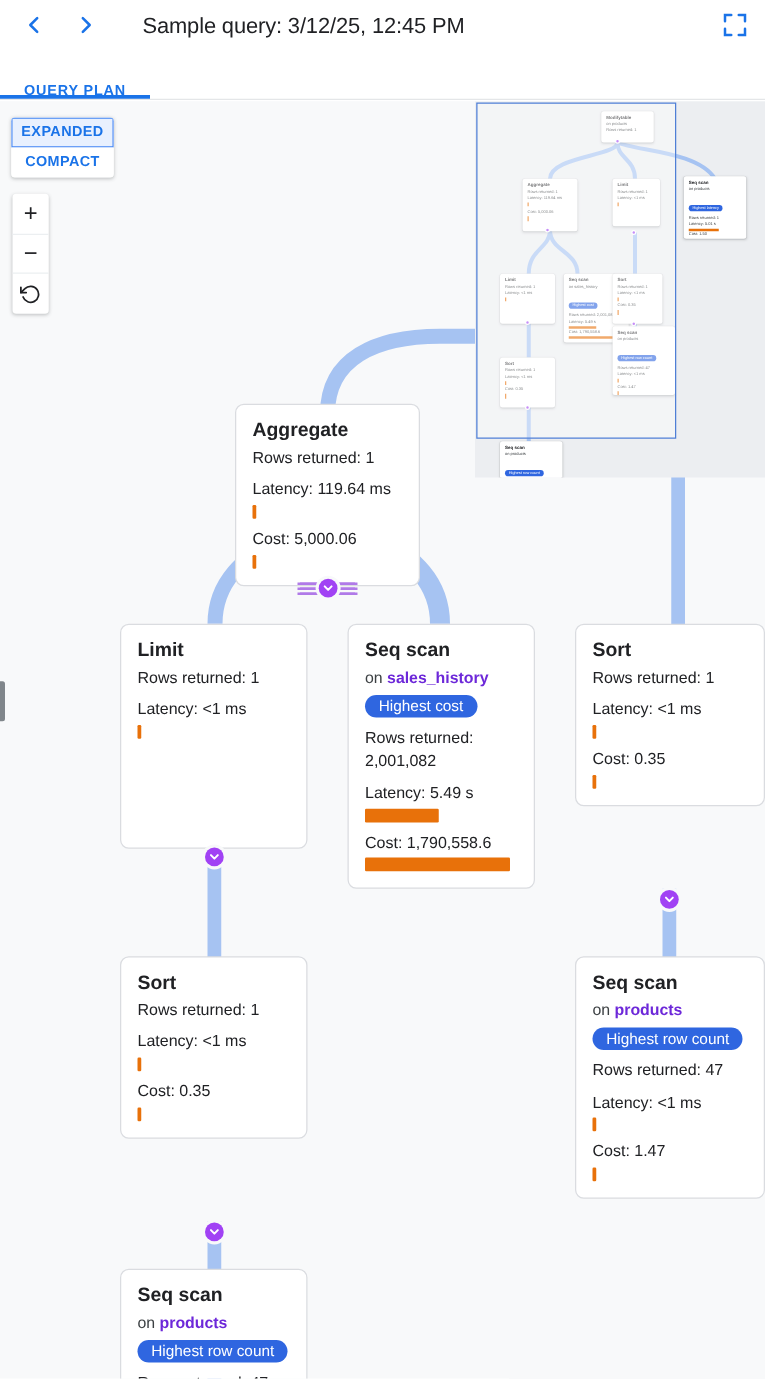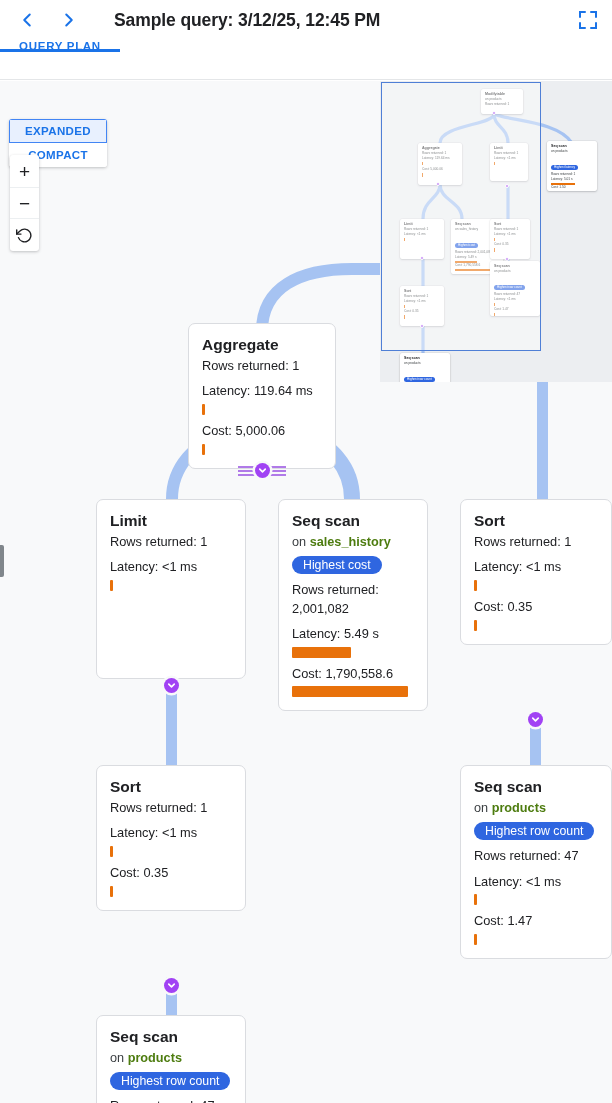--- a/index.html
+++ b/index.html
@@ -7,42 +7,42 @@
     width: 612px; height: 1103px;
     font-family: "Liberation Sans", sans-serif;
     background: #ffffff;
     overflow: hidden;
   }
   #app { position: relative; width: 612px; height: 1103px; }
 
   
   .topbar {
     position: absolute; left: 0; top: 0; width: 612px; height: 40px;
-    background: #ffffff; display: flex; align-items: center; font-weight: bold;
+    background: #ffffff; display: flex; align-items: center;
   }
   .nav-arrow {
     width: 30px; height: 30px; margin-left: 12px;
     display: flex; align-items: center; justify-content: center;
     color: #1a73e8; cursor: pointer;
   }
   .nav-arrow svg { display: block; }
   .topbar-title {
     margin-left: 30px;
     font-size: 17.5px; color: #202124; letter-spacing: -0.1px;
     white-space: nowrap;
   }
   .fullscreen-btn {
     position: absolute; right: 12px; top: 8px;
     width: 24px; height: 24px; color: #1a73e8; cursor: pointer;
   }
 
   
   .tabbar {
     position: absolute; left: 0; top: 40px; width: 612px; height: 40px;
-    background: #ffffff; display: flex; align-items: flex-start;
+    background: #ffffff; display: flex; align-items: flex-end;
     border-bottom: 1px solid #e4e6e8;
   }
   .tab {
     display: flex; align-items: center; justify-content: center;
     font-size: 11.5px; font-weight: bold; letter-spacing: 0.7px;
     color: #5f6368; cursor: pointer; position: relative;
   }
   .tab.t0 { width: 120px; color: #1a73e8; }
   .tab.t1 { width: 120px; }
   .tab.active::after {
@@ -59,24 +59,23 @@
 
   
   .left-handle {
     position: absolute; left: 0; top: 464px; width: 4px; height: 32px;
     background: #80868b; border-radius: 0 2px 2px 0;
   }
 
   
   .mode-switch {
     position: absolute; left: 9px; top: 13px;
-    width: 98px; background: #ffffff;
+    width: 82px; background: #ffffff;
     border-radius: 3px; box-shadow: 0 1px 3px rgba(60,64,67,.3);
     overflow: hidden;
-    margin-top: 25px;
   }
   .mode-btn {
     height: 24px; display: flex; align-items: center; justify-content: center;
     font-size: 11.5px; font-weight: bold; letter-spacing: 0.35px;
     color: #1a73e8; cursor: pointer; background: #ffffff;
   }
   .mode-btn.selected { background: #e8f0fe; border: 1px solid #4285f4; }
 
   .zoom-controls {
     position: absolute; left: 10px; top: 74px;
@@ -126,21 +125,21 @@
   }
 
   
   .node {
     position: absolute; background: #ffffff;
     border: 1px solid #dadce0; border-radius: 7px;
     padding: 11px 13px 13px 13px;
   }
   .node-title { font-size: 15.5px; font-weight: bold; color: #202124; line-height: 1.35; }
   .node-on { font-size: 12.7px; color: #3c4043; line-height: 1.5; margin-top: 1px; }
-  .node-on b { color: #4d7c0f; }
+  .node-on b { color: #6d28d9; }
   .badge {
     display: inline-block; background: #2f66e0; color: #ffffff;
     font-size: 12.3px; border-radius: 11px; padding: 2px 11px;
     margin-top: 4px; white-space: nowrap;
   }
   .metric { font-size: 12.8px; color: #202124; line-height: 1.45; margin-top: 7px; }
   .metric.tight { margin-top: 1px; }
   .bar { background: #e8710a; height: 11px; margin-top: 3px; border-radius: 1px; }
   .bar.tick { width: 3px; }
 

